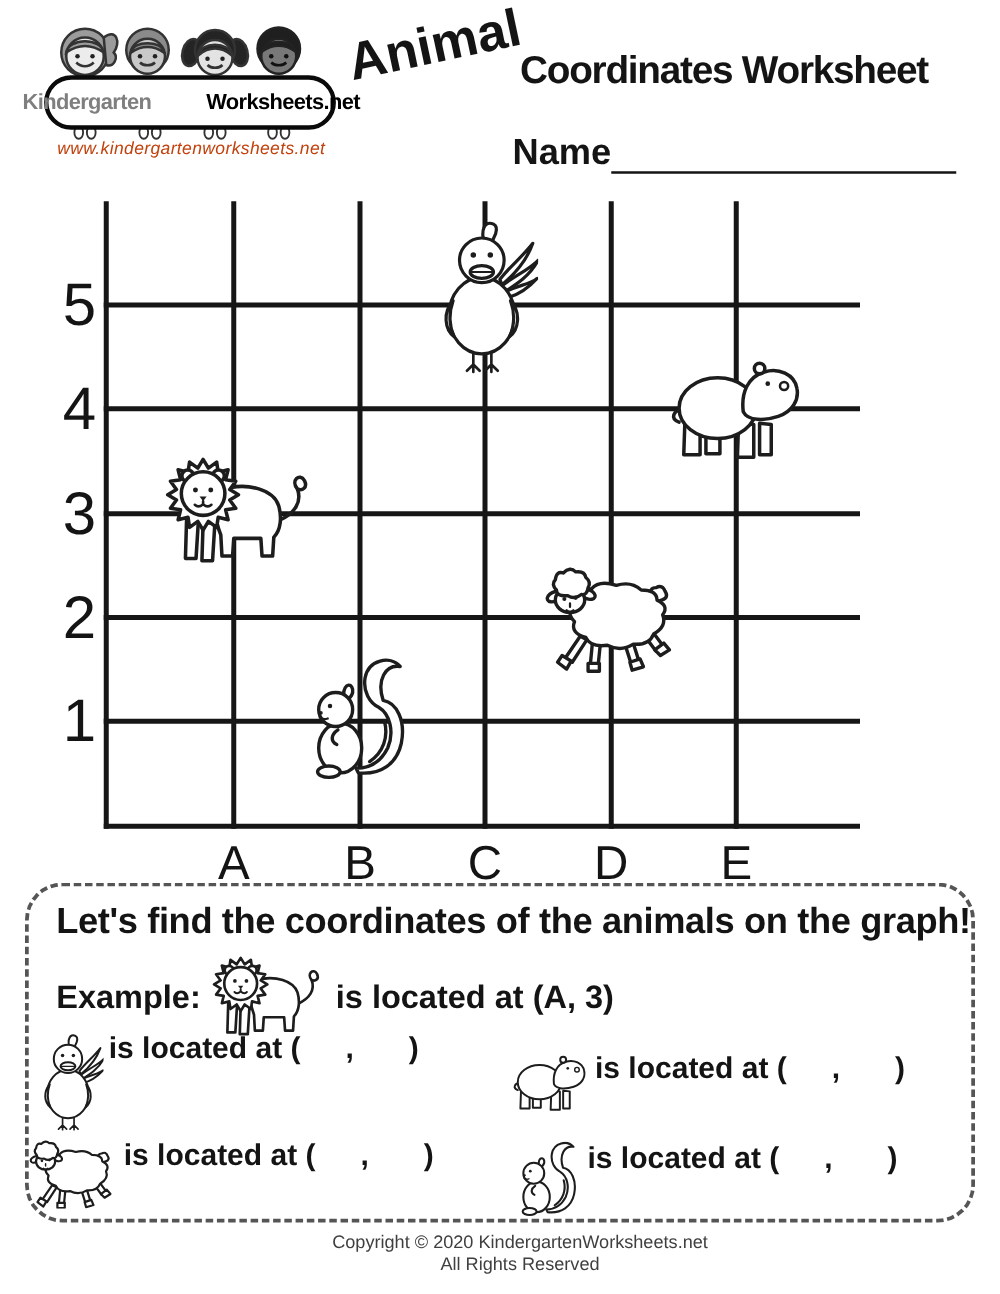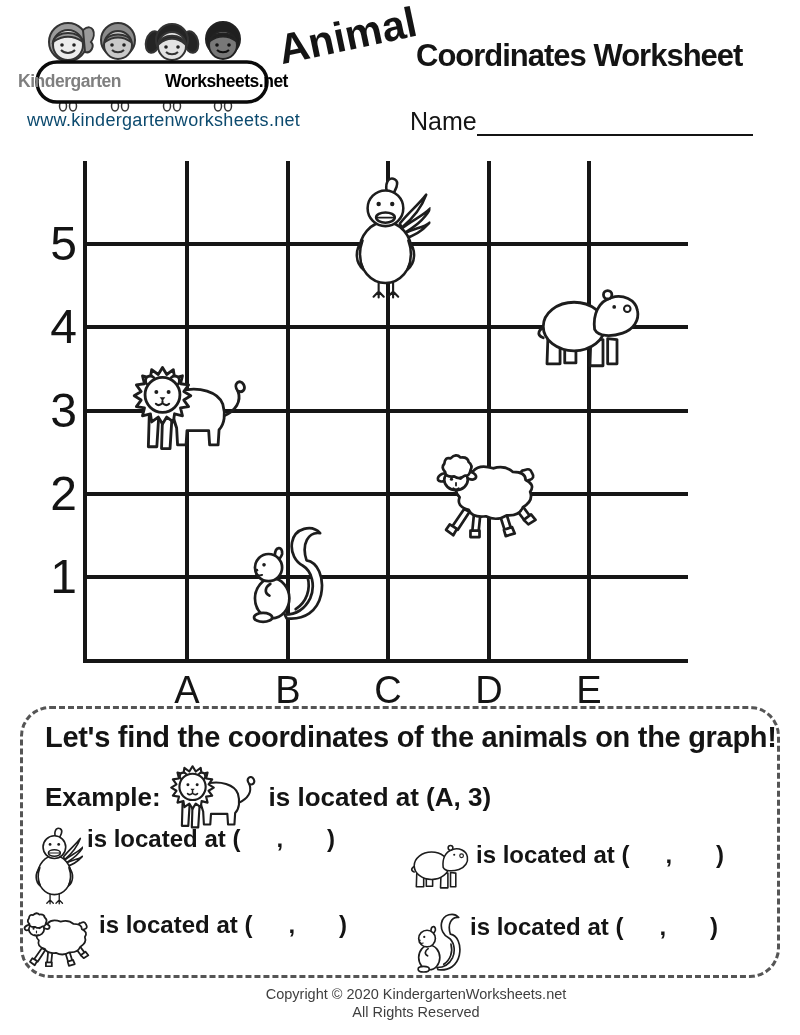--- a/index.html
+++ b/index.html
@@ -8,29 +8,29 @@
           font-family:"Liberation Sans", sans-serif; color:#141414; }
 
   
   .logo-svg { position:absolute; left:33px; top:12px; width:240px; height:104px; }
   .logo-banner-text { position:absolute; left:39px; top:64px; width:228px; height:34px;
     display:flex; align-items:center; justify-content:center; white-space:nowrap;
     font-size:17.5px; letter-spacing:-0.5px;gap:44px; }
   .brand-gray  { color:#7f7f7f; font-weight:600; }
   .brand-black { color:#000;   font-weight:700; }
   .logo-url { position:absolute; left:27px; top:110px; width:252px; text-align:center;
-    font-size:18px; color:#0c4a6e; letter-spacing:0.3px; }
+    font-size:14px; color:#c2410c; letter-spacing:0.3px;font-style:italic; }
 
   
   .title-accent { position:absolute; left:284px; top:26px; font-size:42px; font-weight:700;
     transform:rotate(-12deg); transform-origin:left bottom; letter-spacing:0px; }
   .title-rest { position:absolute; left:416px; top:38px; font-size:31px; font-weight:600;
     letter-spacing:-1px; }
   .name-row { position:absolute; left:410px; top:106px; display:flex; align-items:flex-end; }
-  .name-label { font-size:25px; font-weight:400; }
+  .name-label { font-size:29px; font-weight:700; }
   .name-blank { display:inline-block; width:276px; height:28px; border-bottom:2.5px solid #141414; }
 
   
   #grid-svg { position:absolute; left:0; top:140px; width:800px; height:580px; }
   #grid-svg text { font-family:"Liberation Sans", sans-serif; fill:#141414; }
   #grid-svg .axis-num { font-size:48px; }
   #grid-svg .axis-let { font-size:38px; }
 
   
   .lineart { fill:#fff; stroke:#1d1d1d; stroke-width:3; stroke-linecap:round; stroke-linejoin:round; }

